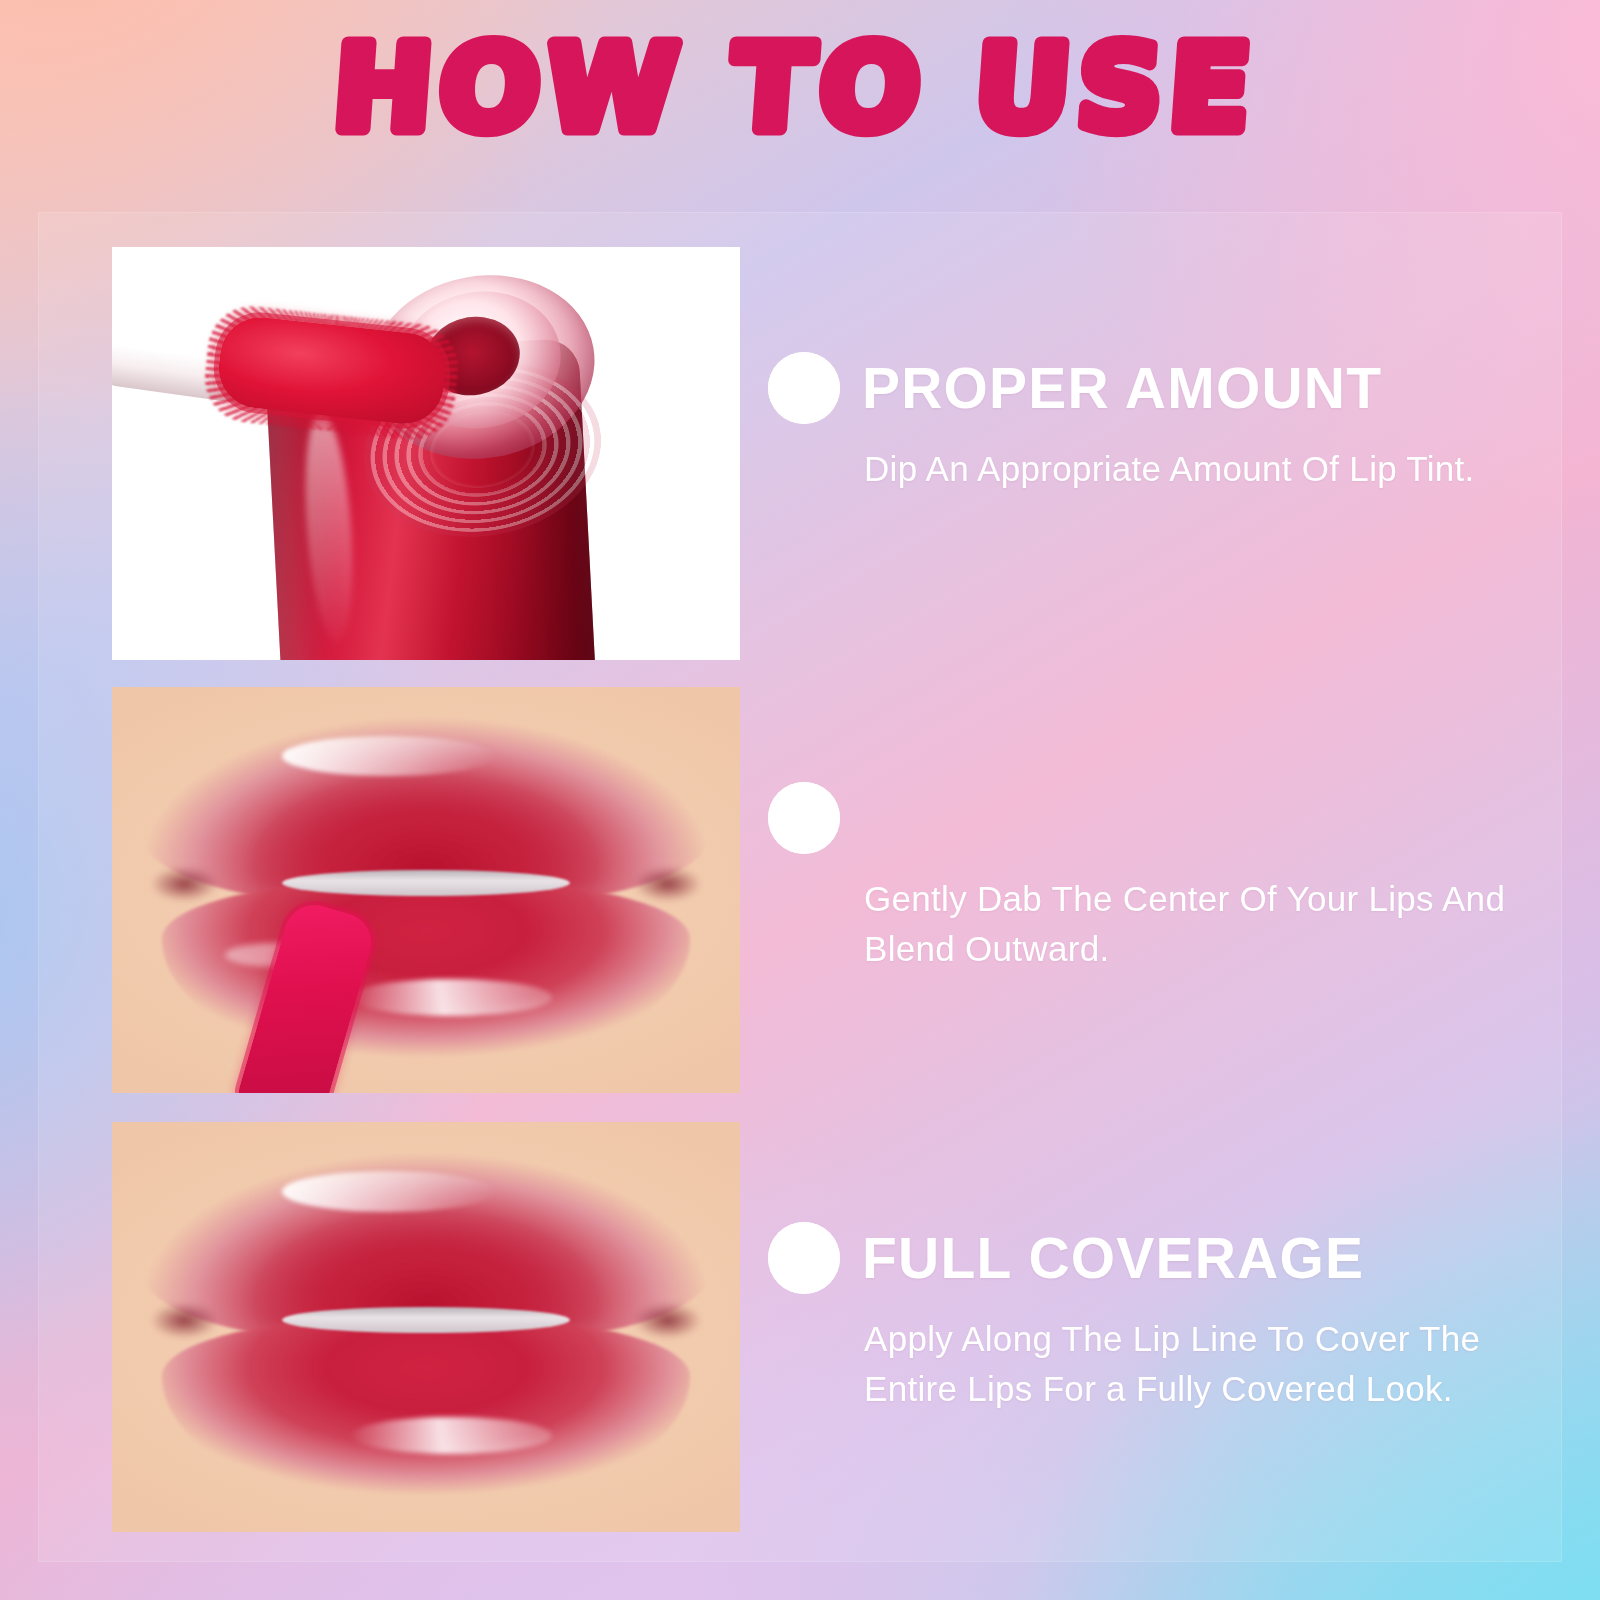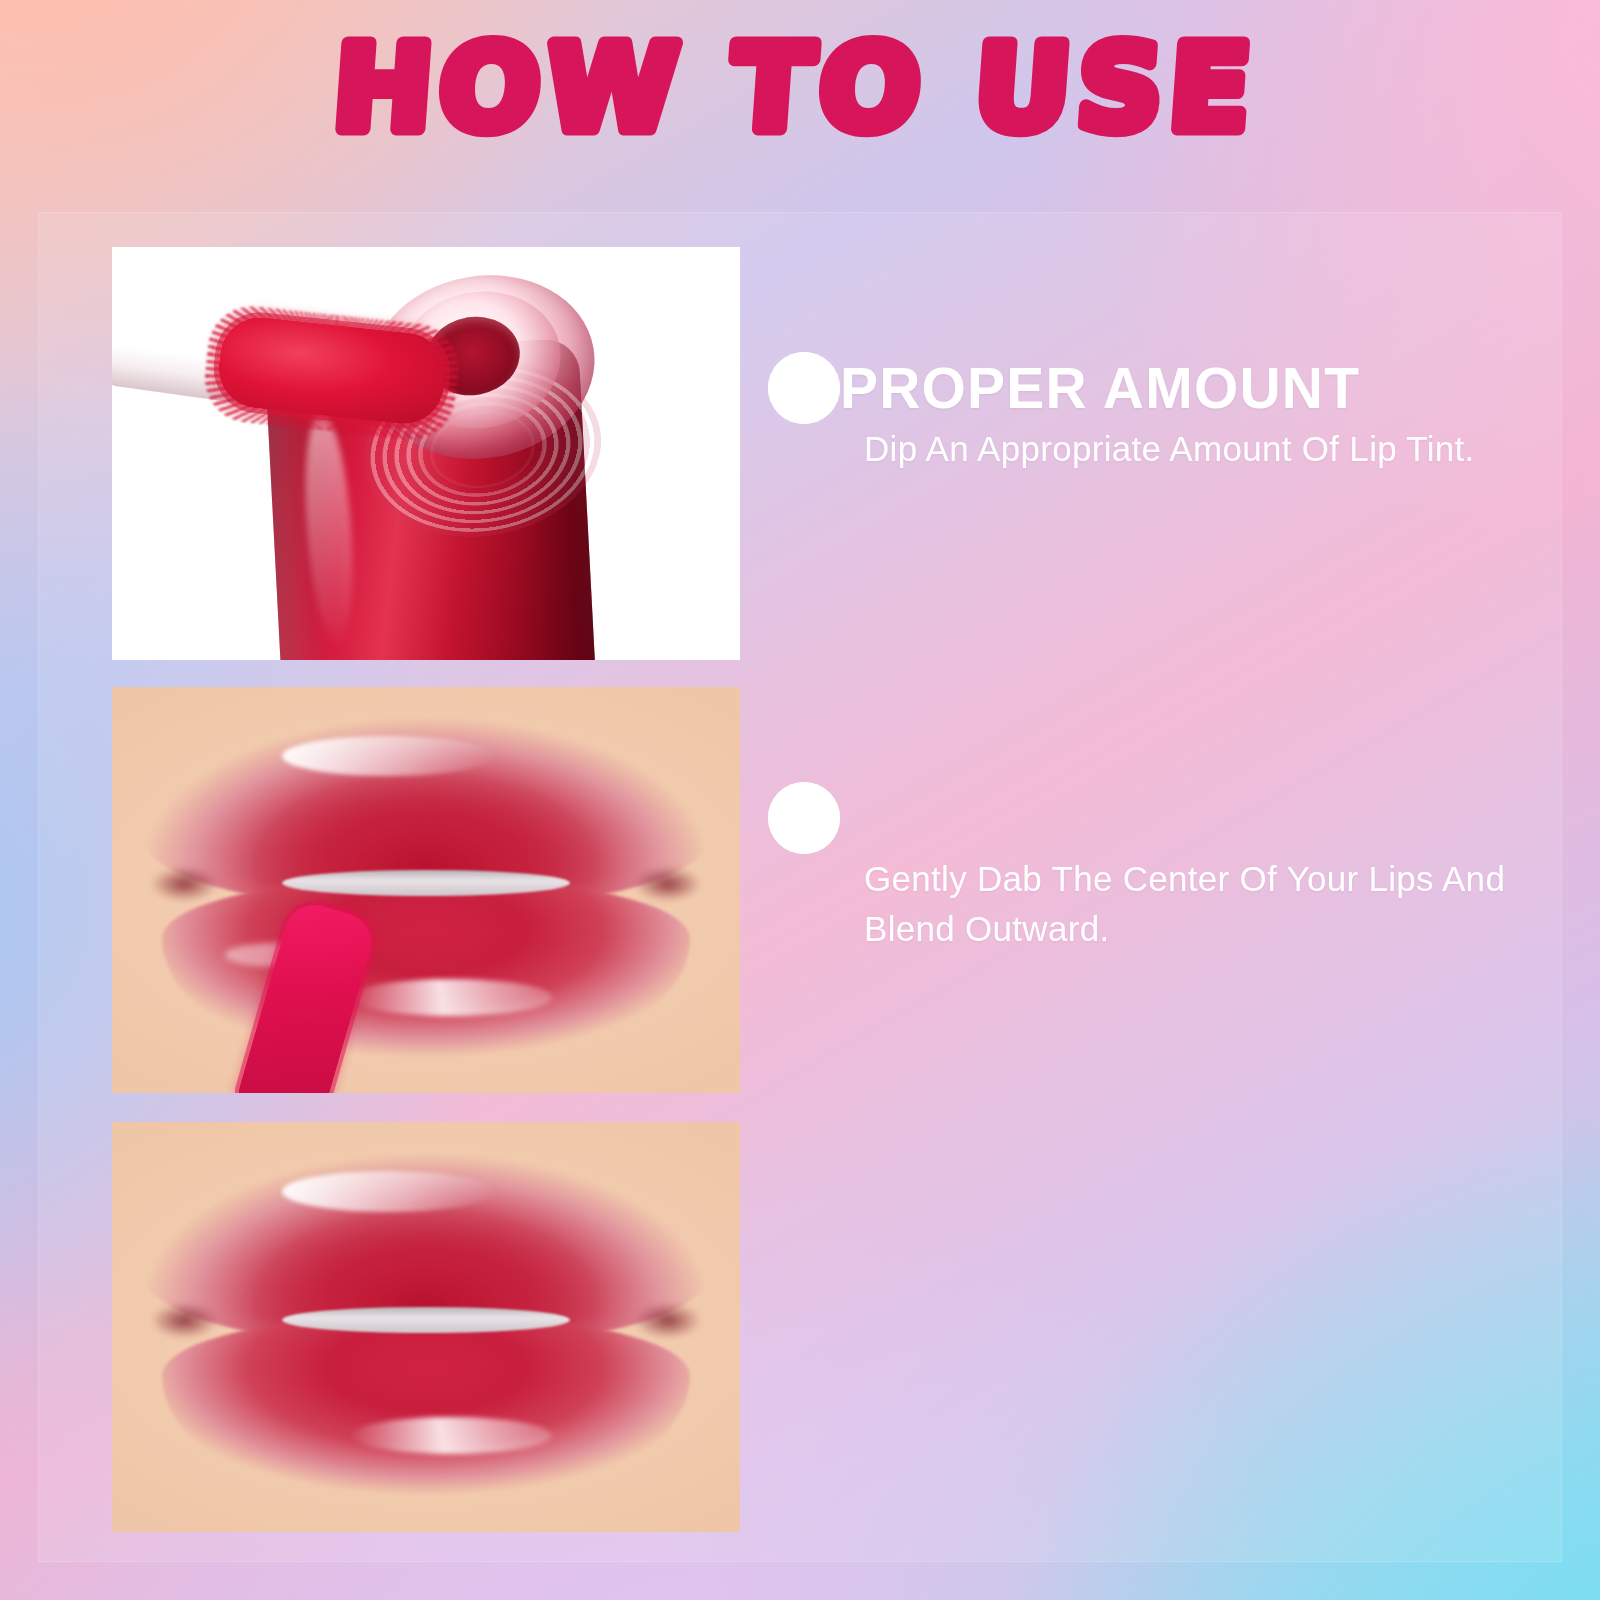--- a/index.html
+++ b/index.html
@@ -245,21 +245,21 @@
     background:linear-gradient(90deg,#fff,#eadfe2);
     transform:rotate(16deg);
   }
 
   
   .step { position:absolute; left:768px; width:790px; }
   #step-1 { top:352px; }
   #step-2 { top:782px; }
   #step-3 { top:1222px; }
 
-  .step-head { display:flex; align-items:center; }
+  .step-head { display:flex; align-items:center; gap:22px; }
 
   .badge {
     position:relative;
     flex:0 0 auto;
     width:72px; height:72px;
     border-radius:50%;
     background:#ffffff;
     display:flex; align-items:center; justify-content:center;
   }
   .badge svg { display:block; }
@@ -268,20 +268,21 @@
     color:#ffffff;
     font-size:57px;
     font-weight:700;
     letter-spacing:1.2px;
     line-height:1;
     white-space:nowrap;
     text-shadow:0 1px 2px rgba(180,120,160,.18);
   }
 
   .step-desc {
+    margin-top:20px;
     margin-left:96px;
     color:#ffffff;
     font-size:35px;
     font-weight:400;
     line-height:1.42;
     letter-spacing:.3px;
     max-width:660px;
     text-shadow:0 1px 2px rgba(180,120,160,.16);
   }
 </style>
@@ -372,14 +373,31 @@
               <text x="36" y="50" text-anchor="middle" font-family="'DejaVu Sans','Liberation Sans',sans-serif" font-size="34" font-weight="700" letter-spacing="1" fill="#000" stroke="#000" stroke-width="5" stroke-linejoin="round" paint-order="stroke">02</text>
             </mask>
           </defs>
           <circle cx="36" cy="36" r="36" fill="#ffffff" mask="url(#m2)"></circle>
         </svg>
       </div>
     </div>
     <div class="step-desc">Gently Dab The Center Of Your Lips And Blend Outward.</div>
   </div>
 
+  <div class="step" id="step-3">
+    <div class="step-head">
+      <div class="badge">
+        <svg width="72" height="72" viewBox="0 0 72 72">
+          <defs>
+            <mask id="m3">
+              <rect x="0" y="0" width="72" height="72" fill="#fff"></rect>
+              <text x="36" y="50" text-anchor="middle" font-family="'DejaVu Sans','Liberation Sans',sans-serif" font-size="34" font-weight="700" letter-spacing="1" fill="#000" stroke="#000" stroke-width="5" stroke-linejoin="round" paint-order="stroke">03</text>
+            </mask>
+          </defs>
+          <circle cx="36" cy="36" r="36" fill="#ffffff" mask="url(#m3)"></circle>
+        </svg>
+      </div>
+      <div class="step-title">FULL COVERAGE</div>
+    </div>
+    <div class="step-desc">Apply Along The Lip Line To Cover The Entire Lips For a Fully Covered Look.</div>
+  </div>
 
 </div>
 
 </body></html>

